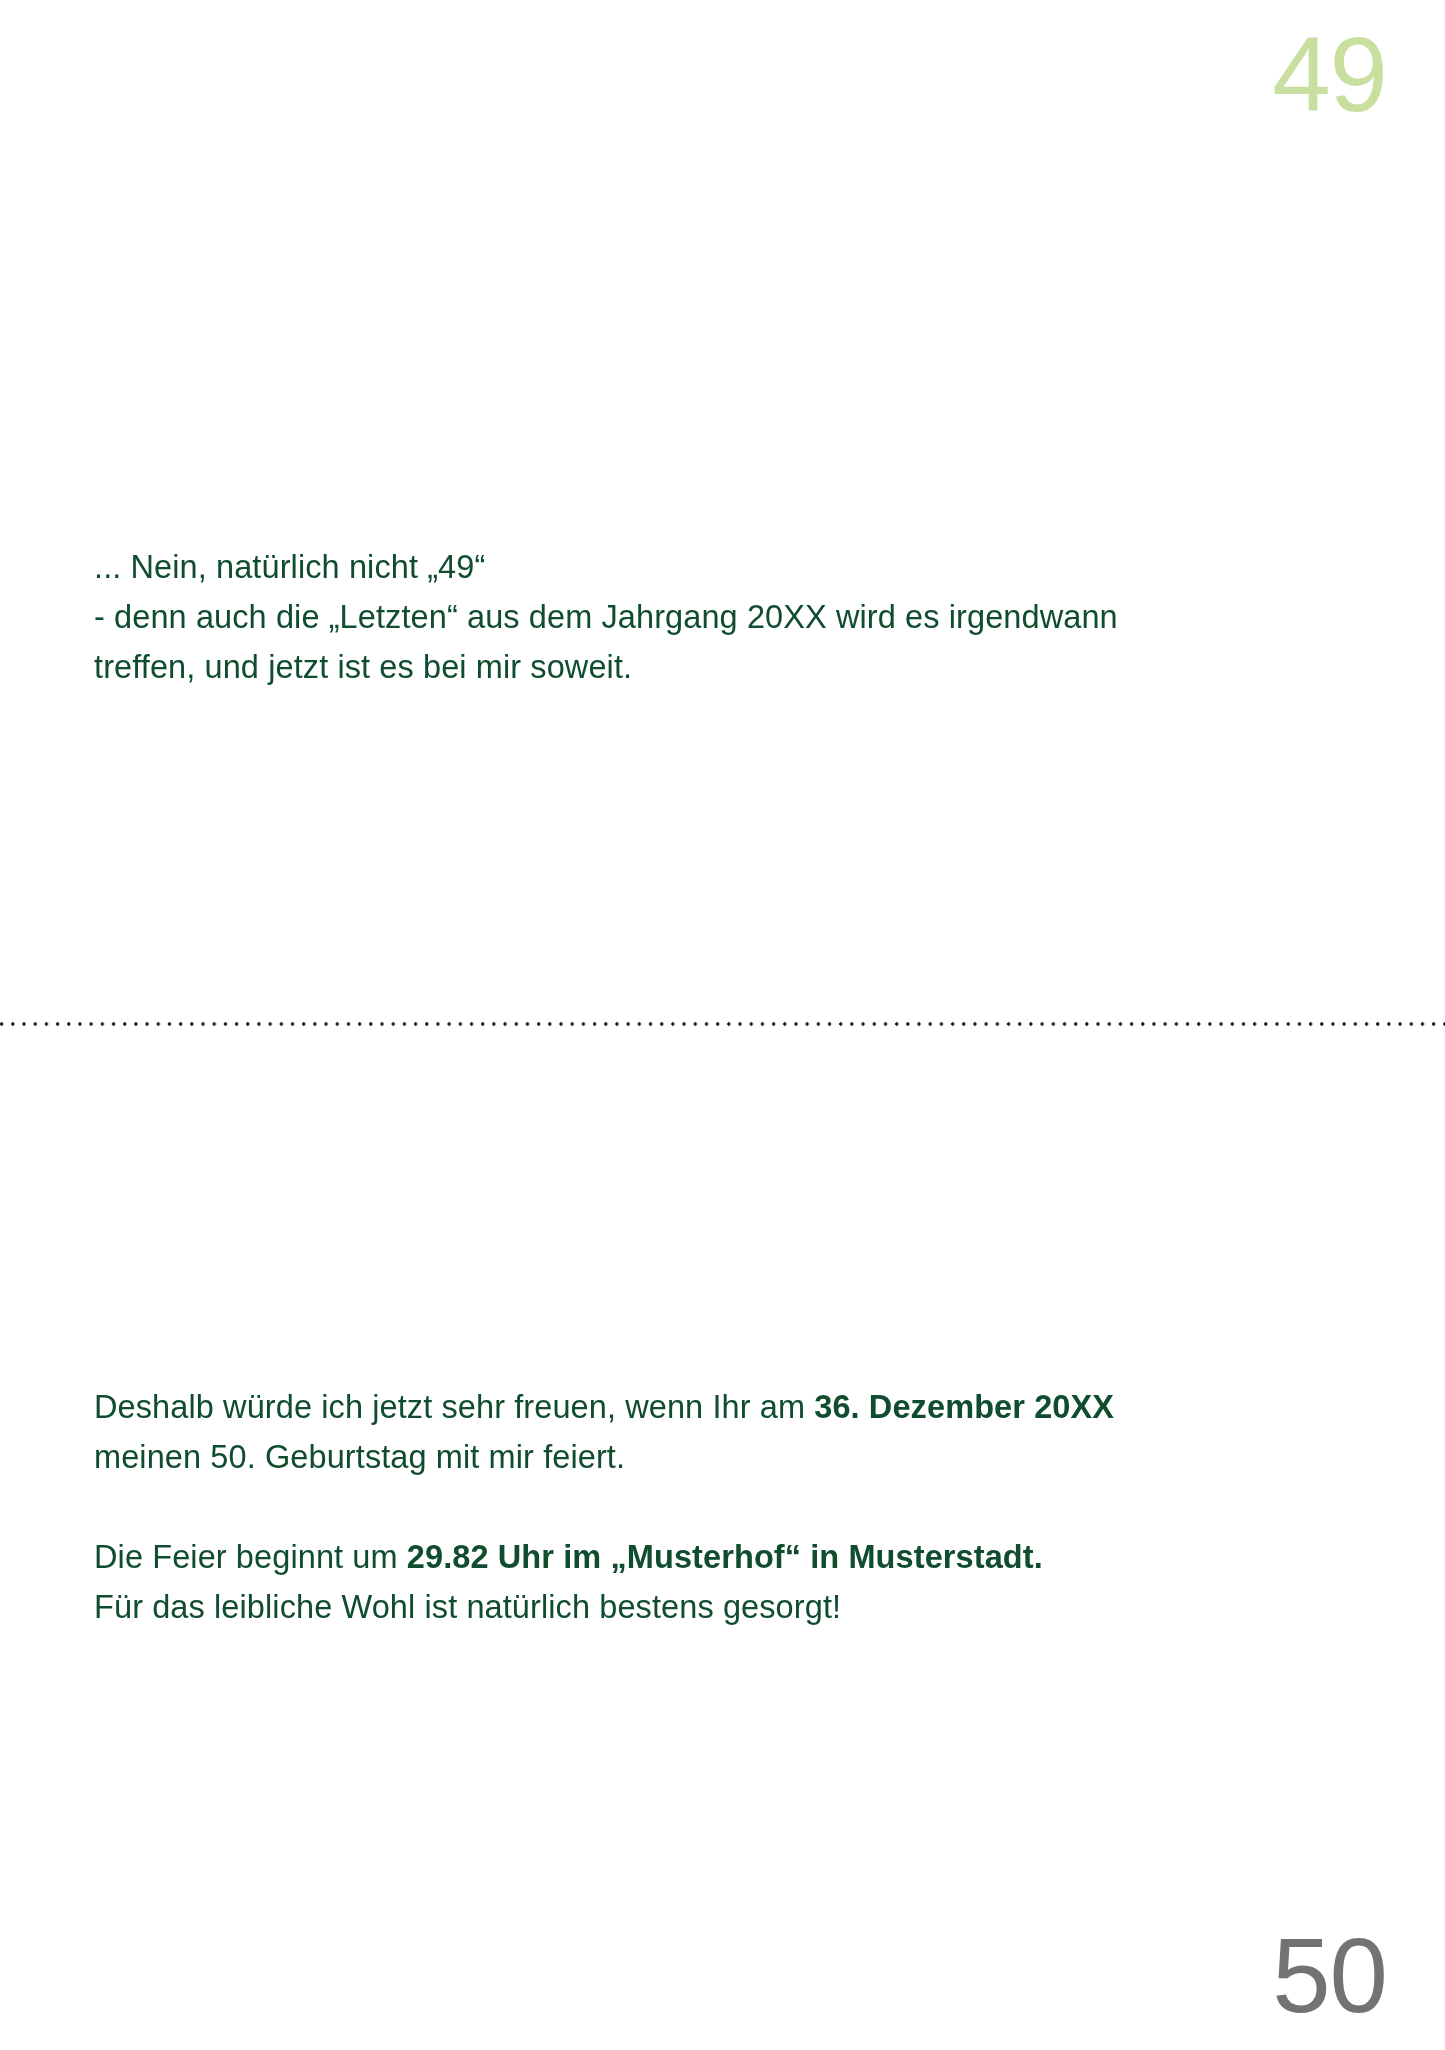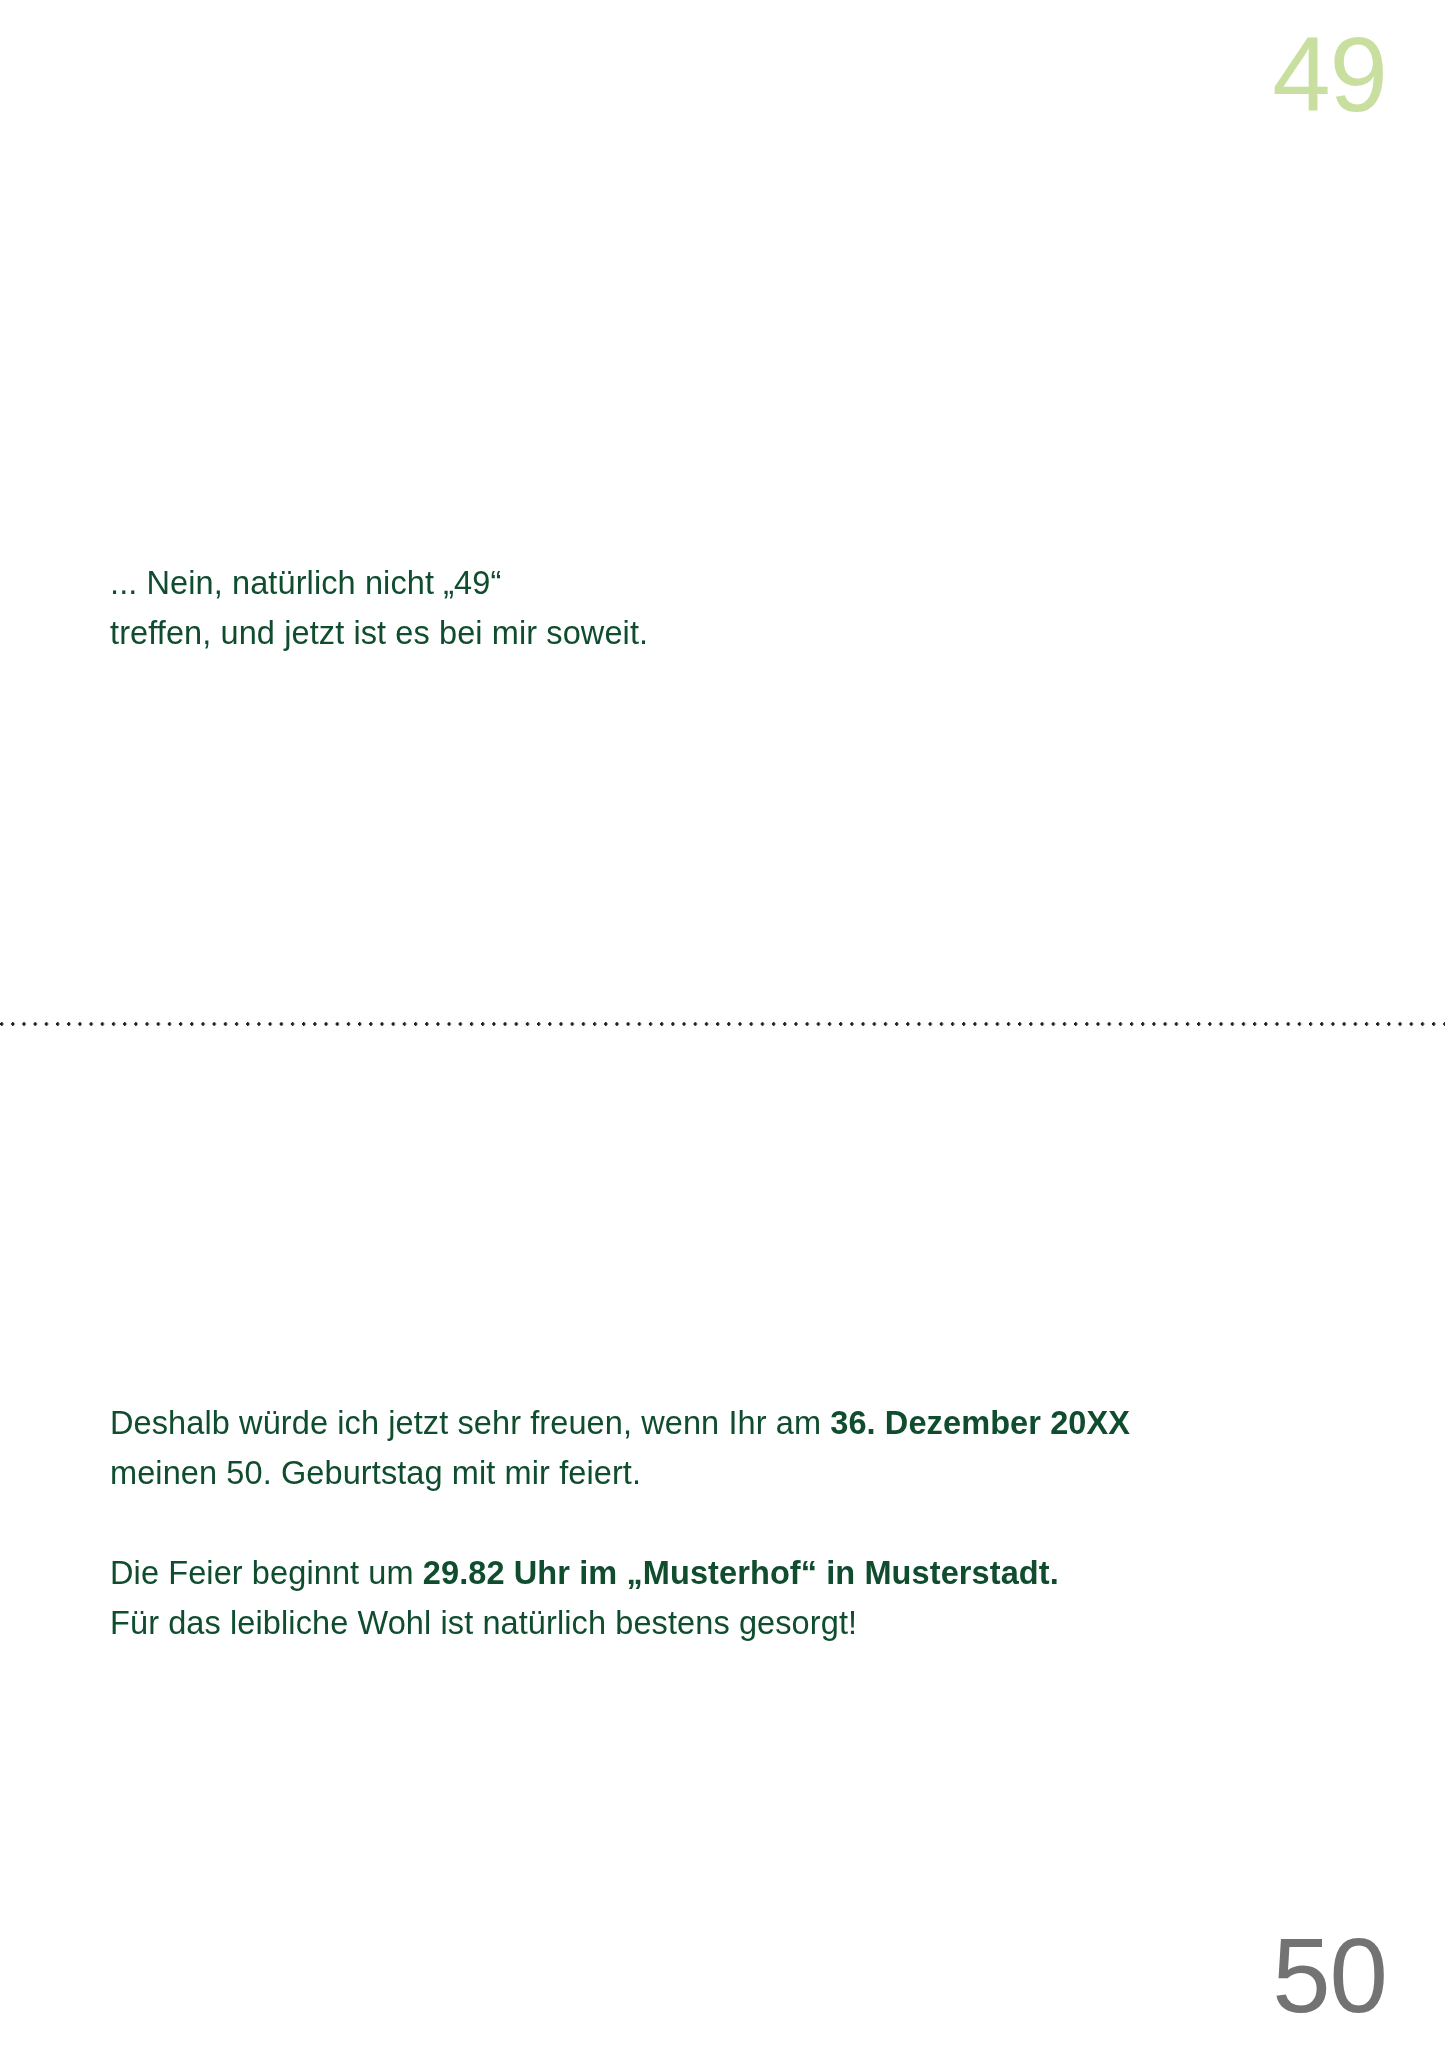--- a/index.html
+++ b/index.html
@@ -57,35 +57,36 @@
     left: 94px;
     color: #0f4d2e;
     font-size: 32.5px;
     line-height: 50px;
     font-weight: 400;
     letter-spacing: 0.1px;
   }
   .block-top   { top: 542px;  width: 1290px; }
   .block-lower { top: 1382px; width: 1290px; }
 
-  .para { margin: 16px; }
+  .para { margin: 0; }
   .para + .para { margin-top: 50px; }
   .line { display: block; white-space: pre; }
   .bold { font-weight: 700; }
 </style>
 </head>
 <body>
 
 <div class="page">
 
   <div class="corner-number top">49</div>
 
   <div class="text-block block-top" id="top-block">
       <p class="para">
         <span class="line"><span>... Nein, natürlich nicht „49“</span></span>
+        <span class="line"><span>- denn auch die „Letzten“ aus dem Jahrgang 20XX wird es irgendwann</span></span>
         <span class="line"><span>treffen, und jetzt ist es bei mir soweit.</span></span>
       </p>
     </div>
 
   <div class="divider"></div>
 
   <div class="text-block block-lower" id="lower-block">
       <p class="para">
         <span class="line"><span>Deshalb würde ich jetzt sehr freuen, wenn Ihr am </span><span class="bold">36. Dezember 20XX</span></span>
         <span class="line"><span>meinen 50. Geburtstag mit mir feiert.</span></span>

